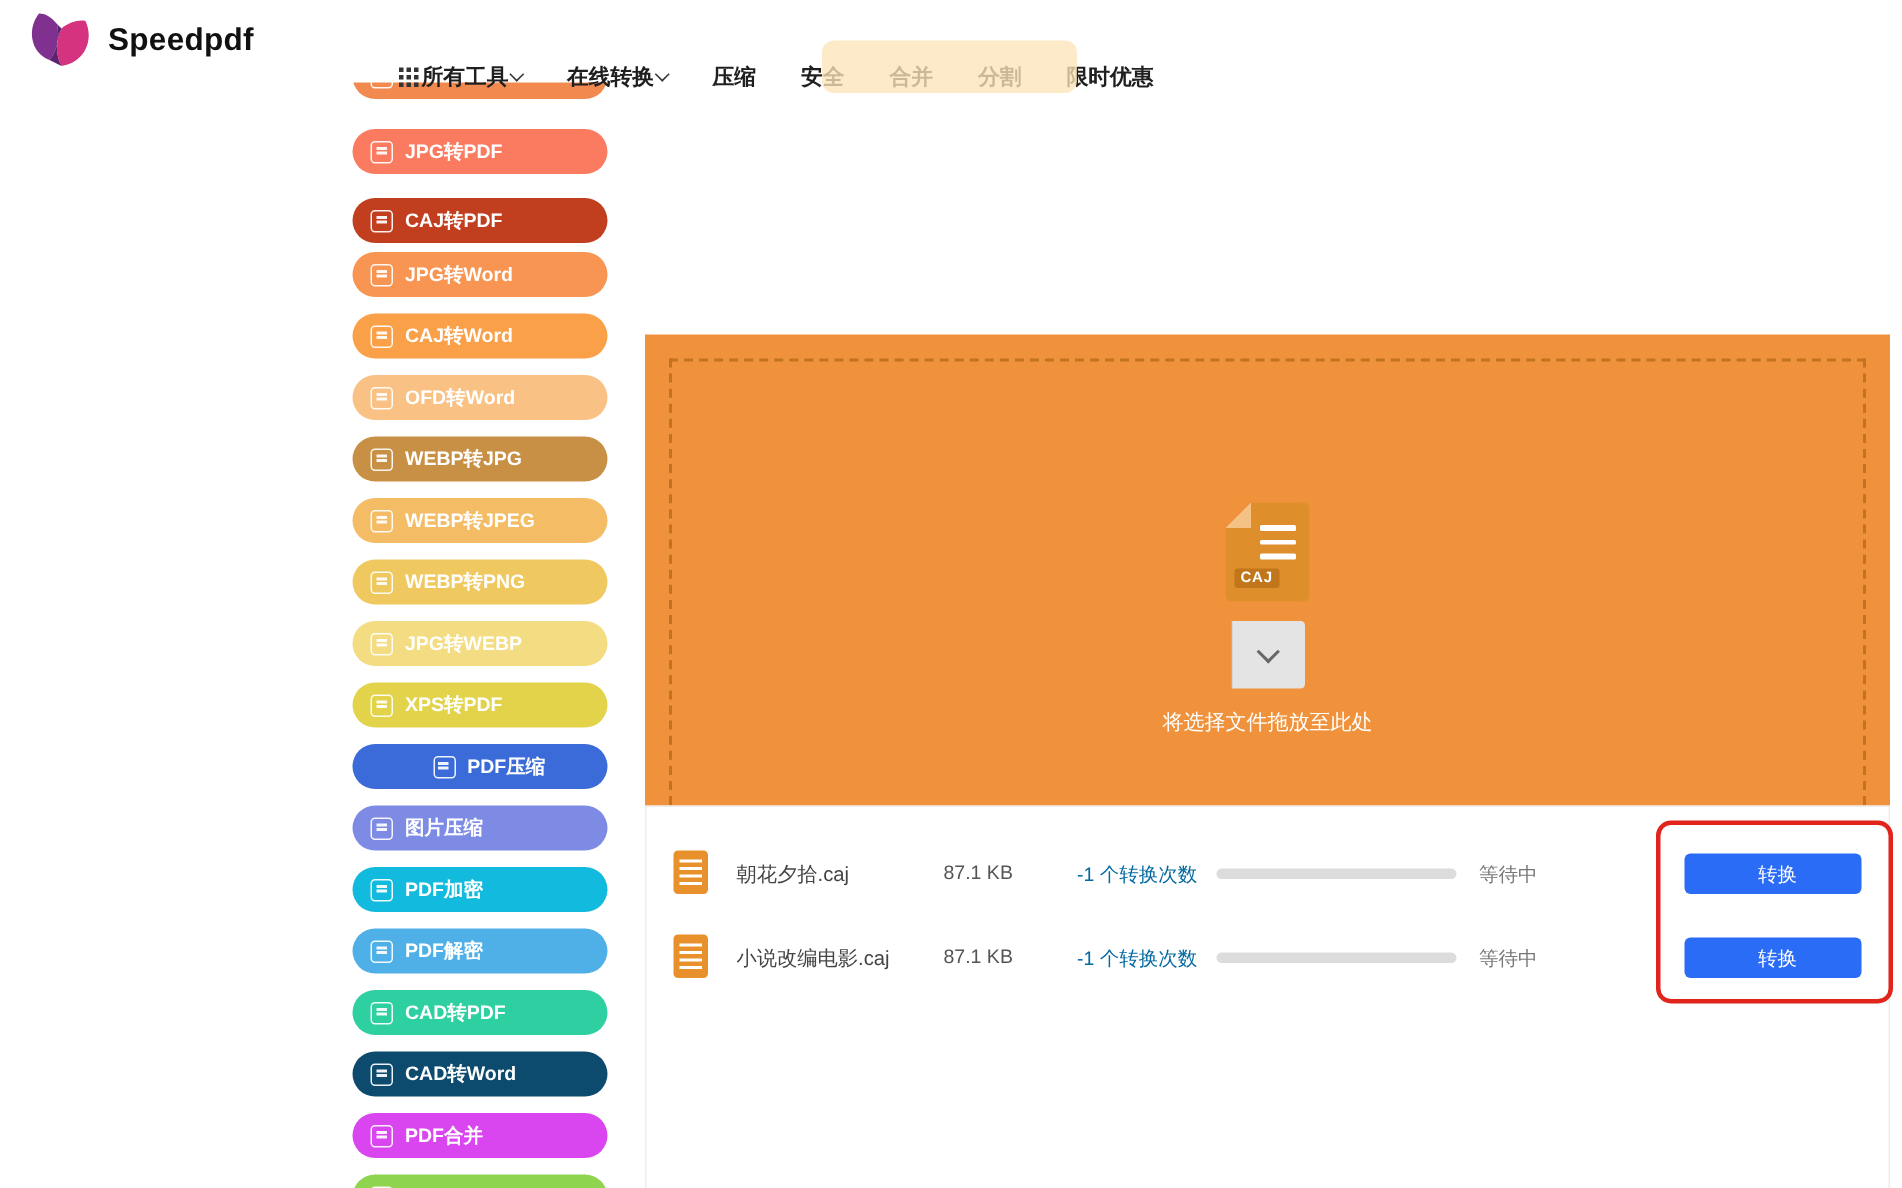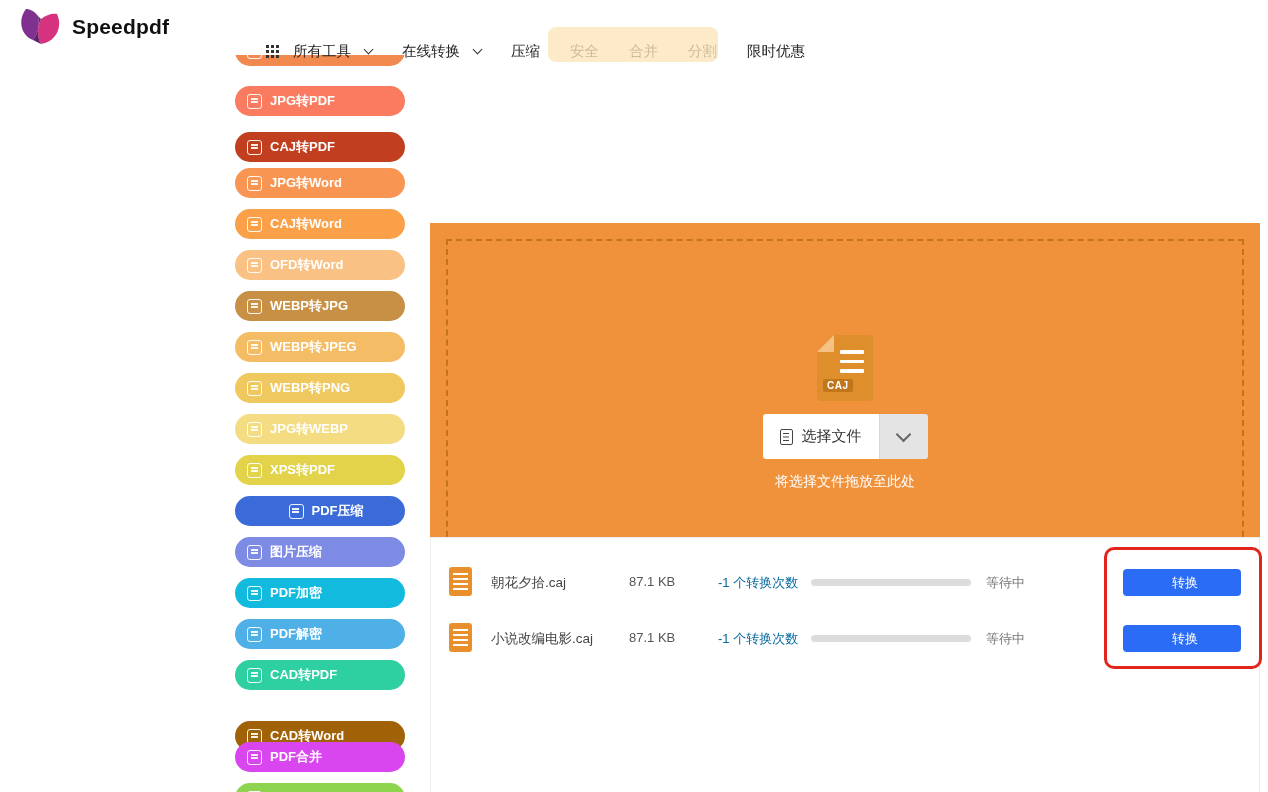--- a/index.html
+++ b/index.html
@@ -6,21 +6,21 @@
   body{
     width:1268px;height:792px;position:relative;overflow:hidden;
     background:#ffffff;font-family:"Liberation Sans","DejaVu Sans",sans-serif;
     -webkit-font-smoothing:antialiased;
   }
   
   .navbar{position:absolute;left:0;top:0;right:0;height:55px;background:#fff;z-index:10;}
   .logo{position:absolute;left:18px;top:7px;display:flex;align-items:center;gap:10px;}
   .logo-title{font-size:21px;font-weight:700;color:#111;letter-spacing:.2px;}
   .nav-menu{position:absolute;left:266px;top:0;height:55px;display:flex;align-items:center;gap:30px;}
-  .nav-item{display:flex;align-items:center;gap:14px;font-size:14.5px;font-weight:400;color:#1f1f1f;cursor:pointer;white-space:nowrap;margin-top:48px;}
+  .nav-item{display:flex;align-items:center;gap:2px;font-size:14.5px;font-weight:700;color:#1f1f1f;cursor:pointer;white-space:nowrap;margin-top:48px;}
   .grid-icon{width:13px;height:13px;position:relative;display:inline-block;}
   .grid-icon::before{content:"";position:absolute;left:0;top:0;width:3px;height:3px;background:#333;
     box-shadow:5px 0 0 #333,10px 0 0 #333,0 5px 0 #333,5px 5px 0 #333,10px 5px 0 #333,0 10px 0 #333,5px 10px 0 #333,10px 10px 0 #333;}
   .chev{width:6px;height:6px;border-right:1.5px solid #333;border-bottom:1.5px solid #333;transform:rotate(45deg);margin-top:-4px;display:inline-block;}
   
   .toast{position:absolute;left:548px;top:27px;width:170px;height:35px;background:rgba(251,228,186,.78);border-radius:8px;z-index:20;pointer-events:none;}
   
   .pill{position:absolute;left:235px;width:170px;height:30px;border-radius:16px;display:flex;align-items:center;
     gap:8px;padding-left:12px;box-sizing:border-box;color:#fff;font-size:13px;font-weight:700;cursor:pointer;z-index:1;}
   .pill-icon{width:15px;height:15px;border:1.5px solid rgba(255,255,255,.92);border-radius:3px;position:relative;flex:none;box-sizing:border-box;}
@@ -156,21 +156,21 @@
   <span>PDF加密</span>
 </div>
 <div class="pill" style="top: 619px; background-color: rgb(79, 176, 232);">
   <span class="pill-icon"></span>
   <span>PDF解密</span>
 </div>
 <div class="pill" style="top: 660px; background-color: rgb(46, 207, 160);">
   <span class="pill-icon"></span>
   <span>CAD转PDF</span>
 </div>
-<div class="pill" style="top: 701px; background-color: #a16207; margin-top: 20px;">
+<div class="pill" style="top: 701px; background-color: #0c4a6e;">
   <span class="pill-icon"></span>
   <span>CAD转Word</span>
 </div>
 <div class="pill" style="top: 742px; background-color: #d946ef;">
   <span class="pill-icon"></span>
   <span>PDF合并</span>
 </div>
 <div class="pill" style="top: 783px; background-color: rgb(142, 212, 78);">
   <span class="pill-icon"></span>
   <span></span>
@@ -181,24 +181,20 @@
     <div class="caj-doc">
       <span class="caj-fold"></span>
       <span class="caj-lines">
           <i></i>
           <i></i>
           <i></i>
         </span>
       <span class="caj-label">CAJ</span>
     </div>
     <div class="select-row">
-      <div class="select-btn">
-        <span class="doc-mini"></span>
-        <span>选择文件</span>
-      </div>
       <div class="select-caret">
         <span class="caret"></span>
       </div>
     </div>
     <div class="drop-hint">将选择文件拖放至此处</div>
   </div>
 </div>
 
 <div class="file-card">
   <div class="file-row" style="top:16px">

